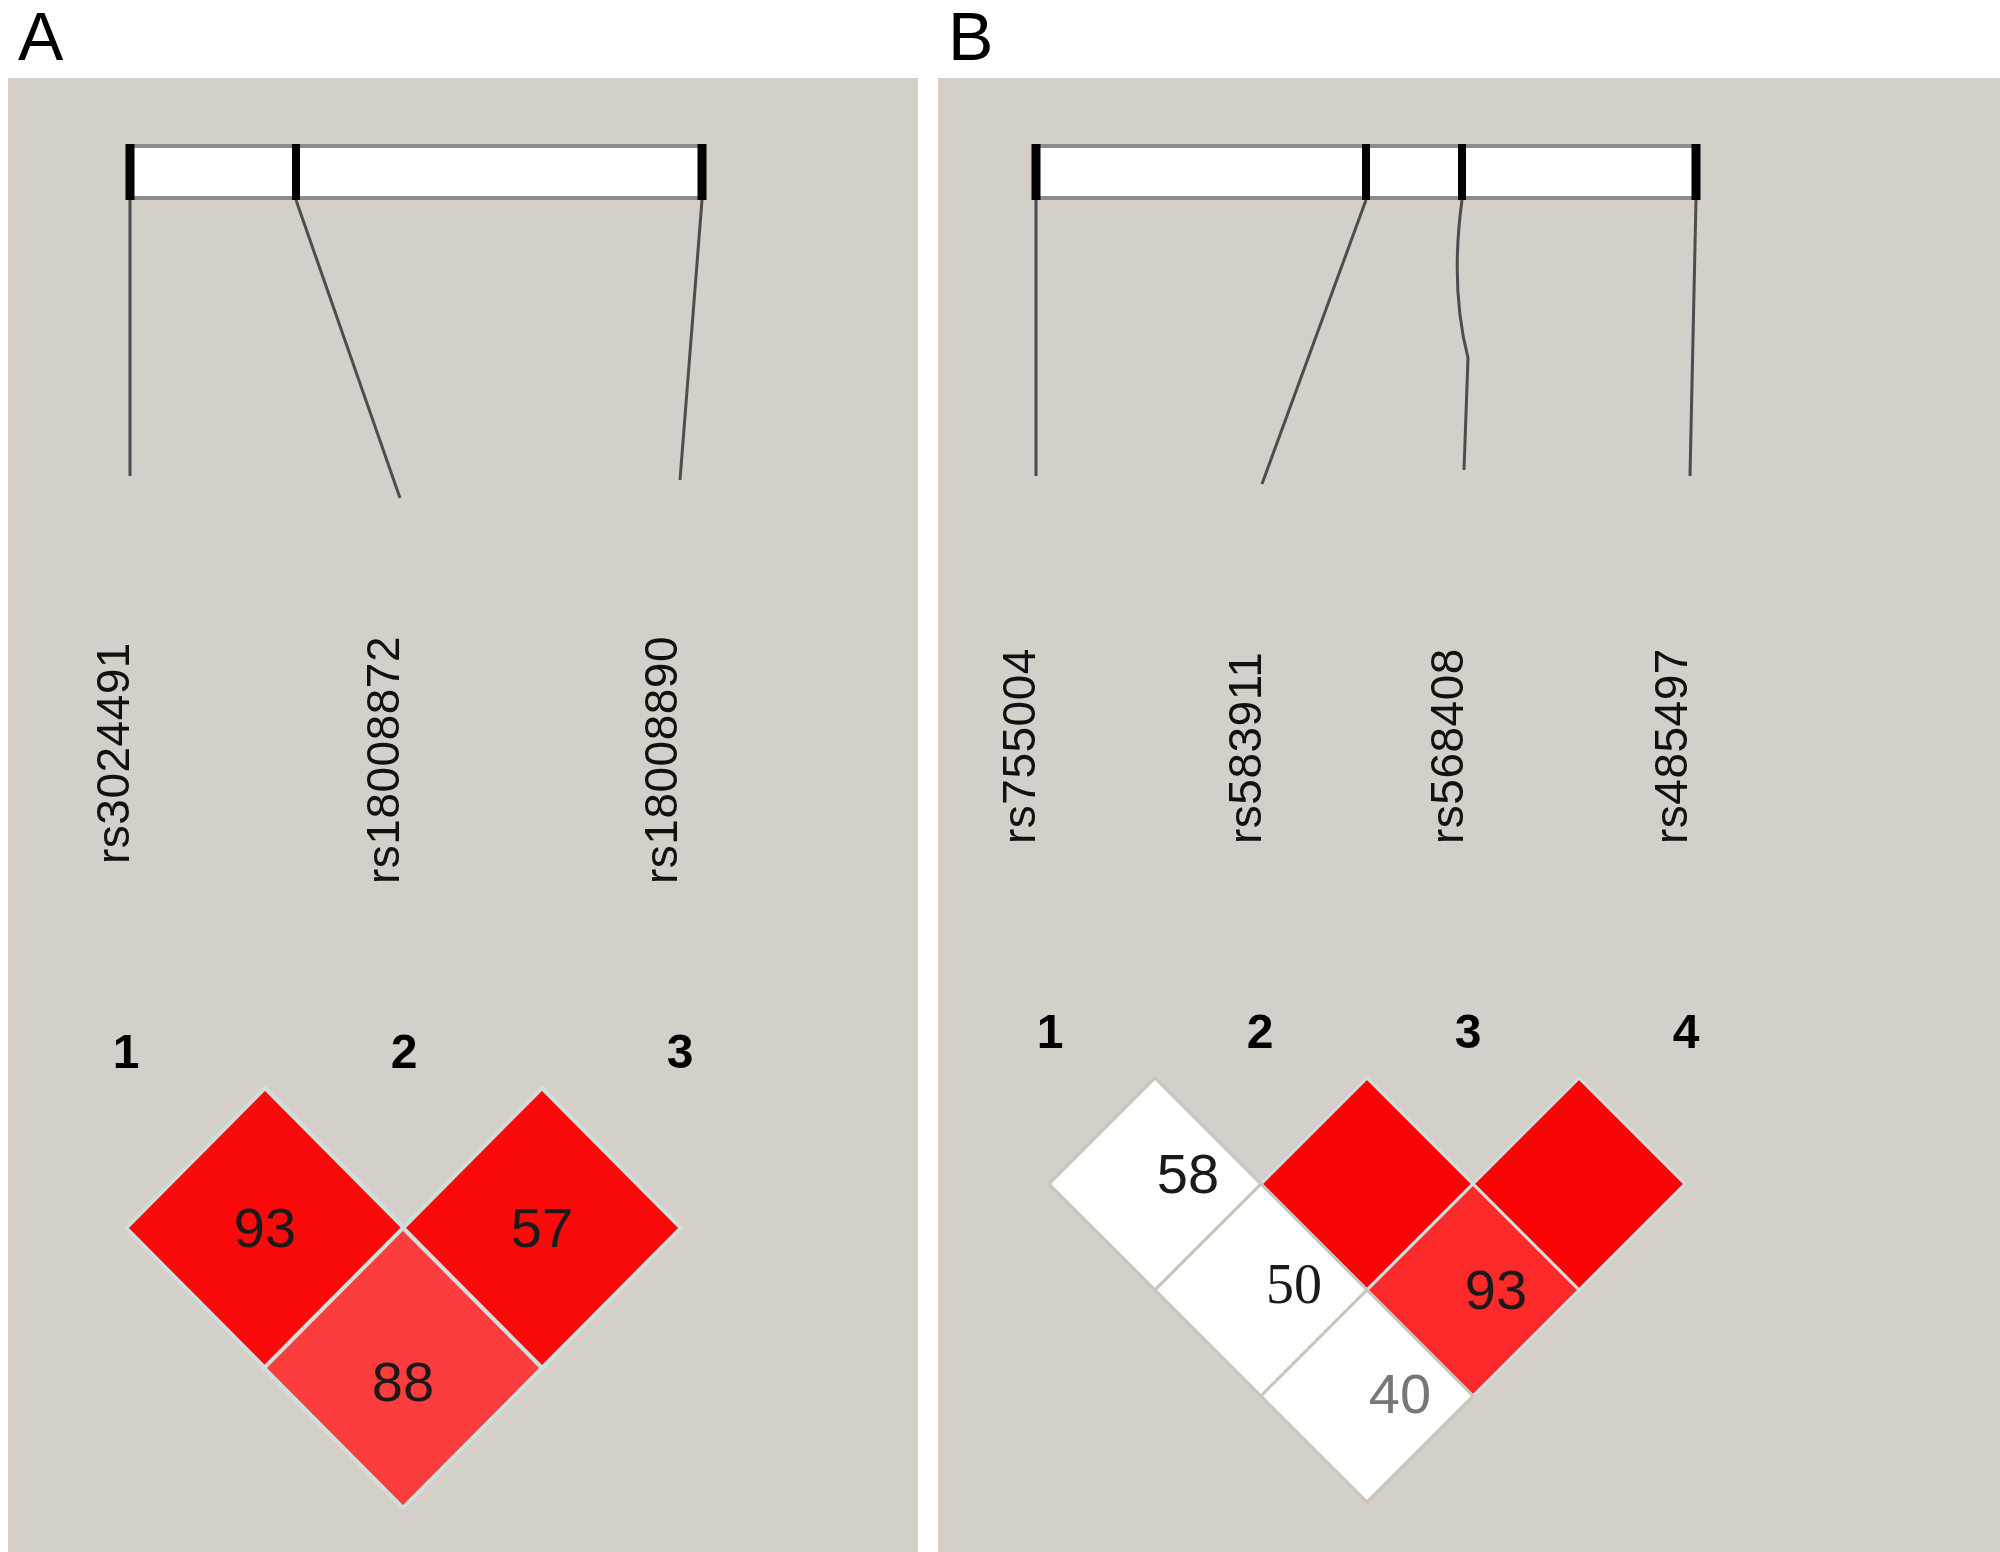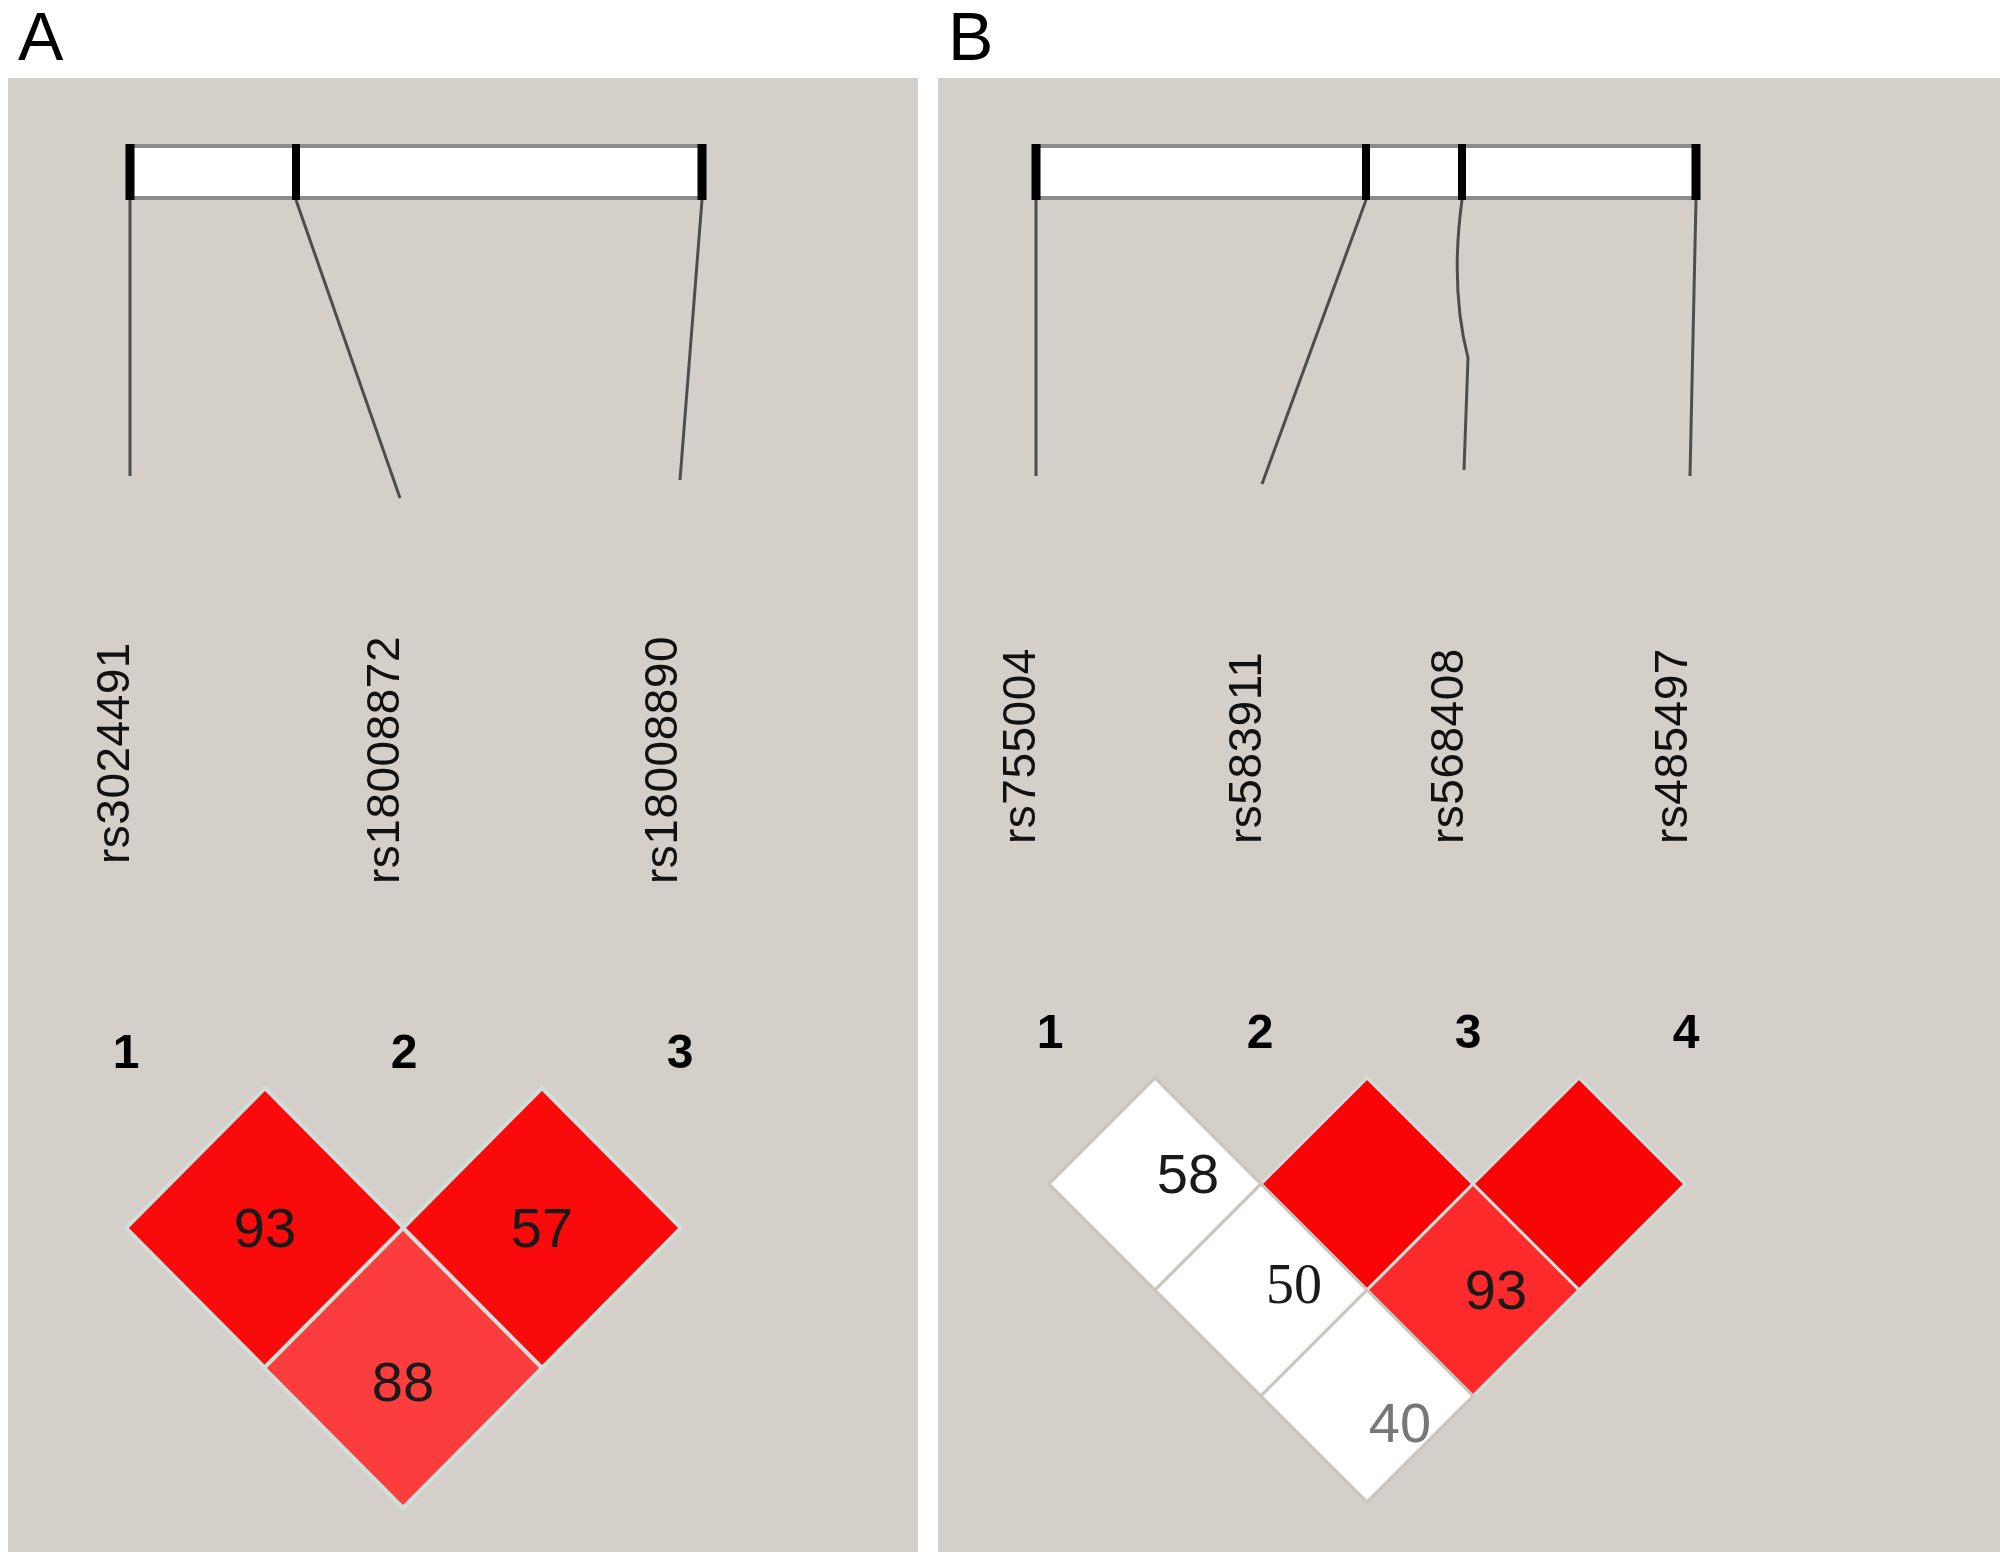--- a/index.html
+++ b/index.html
@@ -181,16 +181,16 @@
       <polygon points="535,1106 641,1212 535,1318 429,1212" fill="#fc2a2a" stroke="#cfe0dc" stroke-width="3"></polygon>
 
       <polygon points="429,1212 535,1318 429,1424 323,1318" fill="#ffffff" stroke="#c9c4bc" stroke-width="3"></polygon>
     </svg>
 
     <div class="ld-value dark" style="left:250px; top:1096px;">58</div>
     <div class="ld-value dark" style="left:429px; top:1106px;"></div>
     <div class="ld-value dark" style="left:641px; top:1106px;"></div>
     <div class="ld-value dark" style="left:356px; top:1206px;font-family:Liberation Serif, serif;">50</div>
     <div class="ld-value dark" style="left:558px; top:1212px;">93</div>
-    <div class="ld-value faint" style="left:462px; top:1316px;margin-top:29px;">40</div>
+    <div class="ld-value faint" style="left:462px; top:1316px;">40</div>
   </div>
 
 </div>
 
 </body></html>

